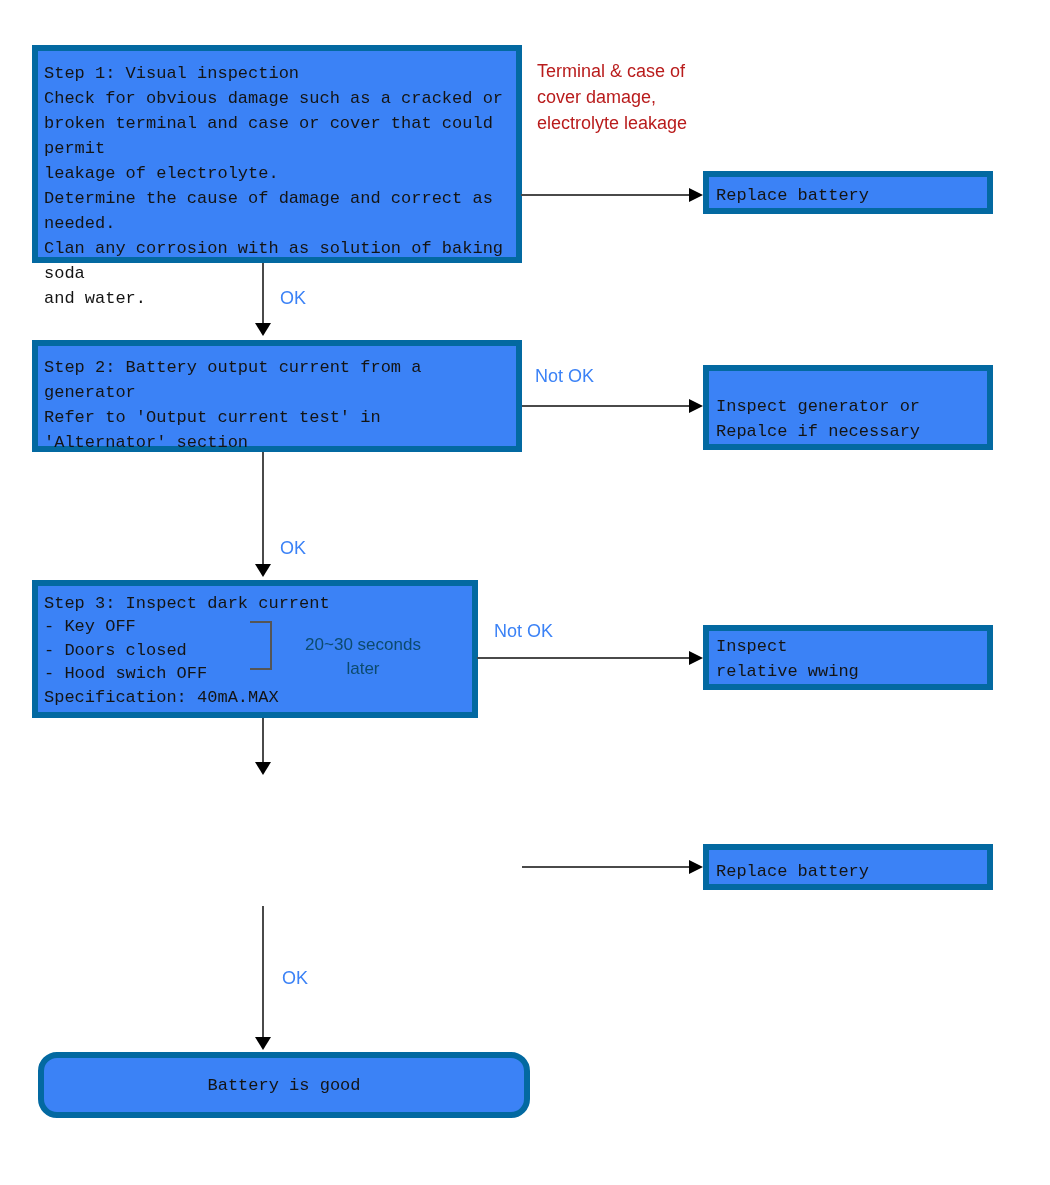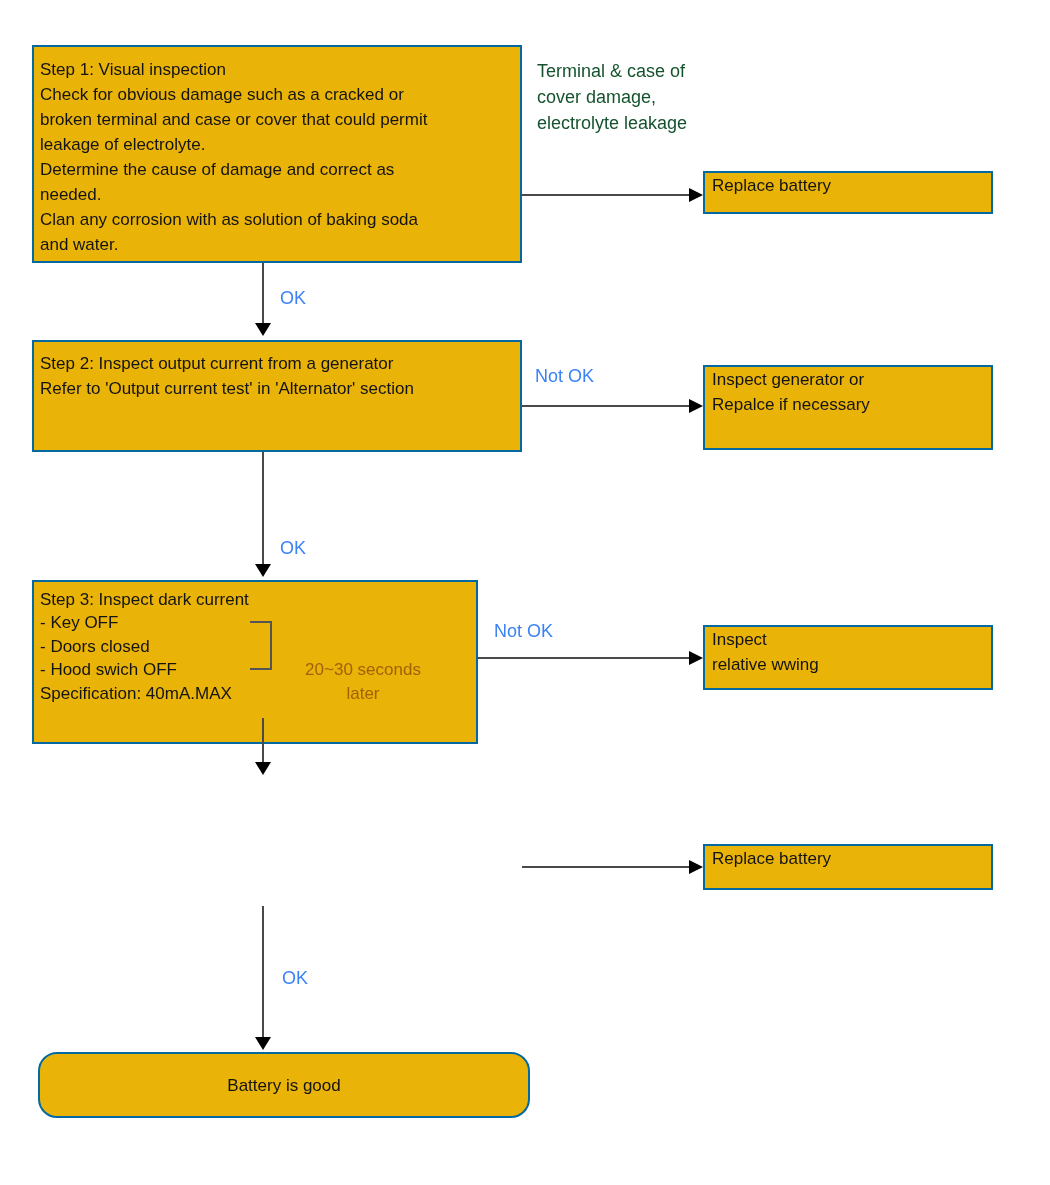--- a/index.html
+++ b/index.html
@@ -8,30 +8,31 @@
     width: 1050px;
     height: 1185px;
     background: #ffffff;
     font-family: "Liberation Sans", sans-serif;
     color: #141414;
     overflow: hidden;
   }
   .box {
     position: absolute;
     box-sizing: border-box;
-    border: 2px solid #0369a1;
-    background: #eab308;
+    border: 6px solid #0369a1;
+    background: #3b82f6;
+    font-family: Liberation Mono, monospace;
   }
   .box .txt {
     white-space: pre-line;
     font-size: 17px;
     line-height: 25px;
     color: #141414;
   }
-  .vcenter { display: flex; align-items: flex-start; }
+  .vcenter { display: flex; align-items: flex-end; }
   .hline { position: absolute; height: 2px; background: #4a4a4a; }
   .vline { position: absolute; width: 2px; background: #4a4a4a; }
   .arrow-down {
     position: absolute; width: 0; height: 0;
     border-left: 8px solid transparent;
     border-right: 8px solid transparent;
     border-top: 13px solid #000000;
   }
   .arrow-right {
     position: absolute; width: 0; height: 0;
@@ -44,53 +45,52 @@
     font-size: 18px;
     line-height: 20px;
     white-space: pre;
     color: #3b82f6;
   }
   .side-note {
     position: absolute;
     font-size: 18px;
     line-height: 26px;
     white-space: pre-line;
-    color: #14532d;
+    color: #b91c1c;
   }
   .timing-note {
     position: absolute;
     left: 288px; top: 633px; width: 150px;
     font-size: 17px; line-height: 24px;
     text-align: center; white-space: pre-line;
-    color: #a16207;
-    margin-top: 25px;
+    color: #0c4a6e;
   }
 </style>
 </head>
 <body>
 
 <div class="canvas">
 
   <div class="box" style="left:32px; top:45px; width:490px; height:218px;">
     <div class="txt" style="padding:10px 8px 0 6px;">Step 1: Visual inspection
 Check for obvious damage such as a cracked or
 broken terminal and case or cover that could permit
 leakage of electrolyte.
 Determine the cause of damage and correct as
 needed.
 Clan any corrosion with as solution of baking soda
 and water.</div>
   </div>
 
   <div class="box" style="left:32px; top:340px; width:490px; height:112px;">
-    <div class="txt" style="padding:9px 8px 0 6px;">Step 2: Inspect output current from a generator
+    <div class="txt" style="padding:9px 8px 0 6px;">Step 2: Battery output current from a generator
 Refer to 'Output current test' in 'Alternator' section</div>
   </div>
 
-  <div class="box" style="left:32px; top:580px; width:446px; height:164px;">
+  <div class="box" style="left:32px; top:580px; width:446px; height:138px;">
     <div class="txt" style="padding:6px 8px 0 6px; line-height:23.4px;">Step 3: Inspect dark current
  - Key OFF
  - Doors closed
  - Hood swich OFF
    Specification: 40mA.MAX</div>
   </div>
 
 
   <div class="box" style="left:38px; top:1052px; width:492px; height:66px; display:flex; align-items:center; justify-content:center;border-radius:19px;">
     <div class="txt">Battery is good</div>

